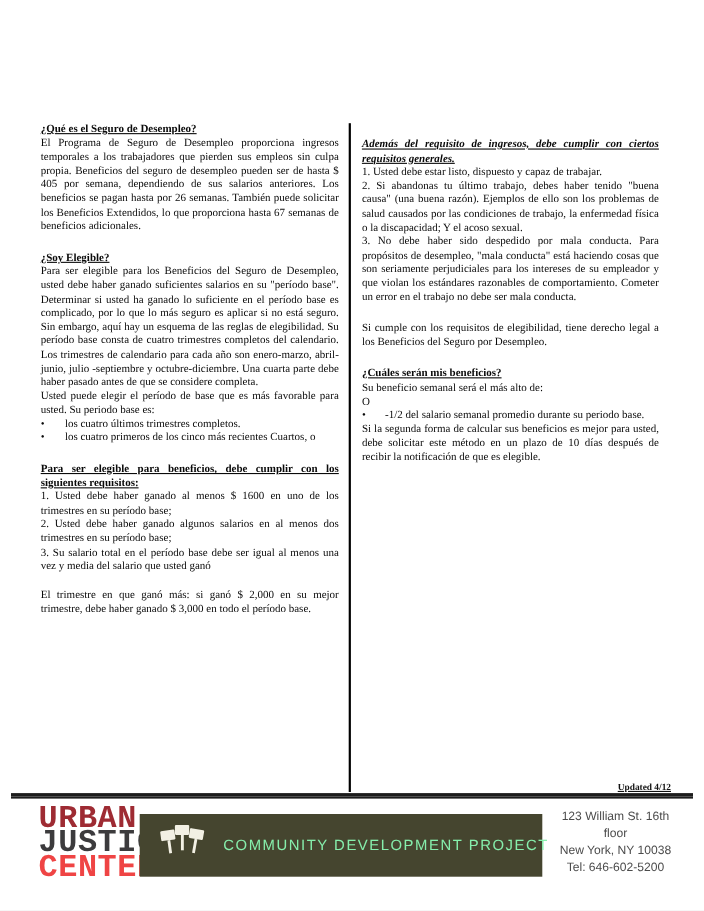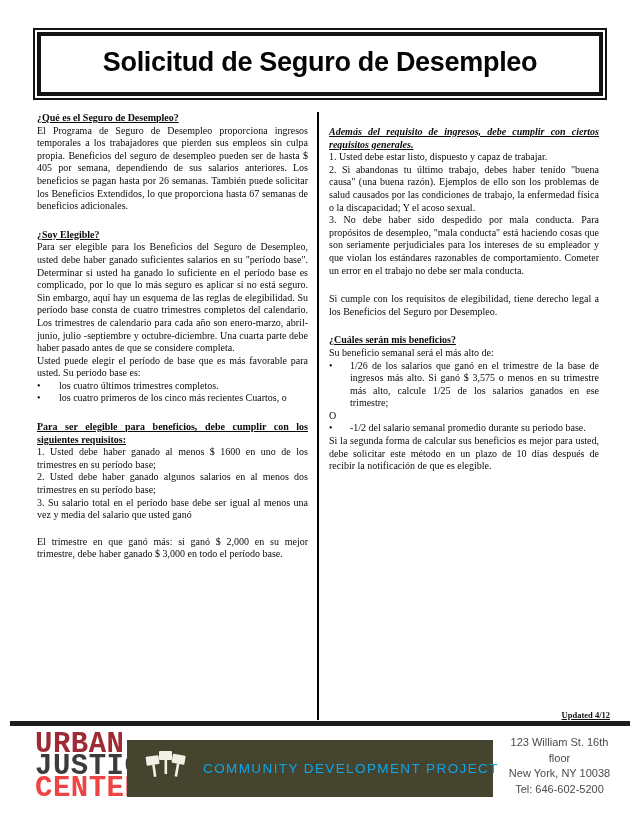--- a/index.html
+++ b/index.html
@@ -71,25 +71,20 @@
     text-align:center;
     font-family:"Liberation Sans", sans-serif;
     font-size:11px; line-height:15.5px; color:#4b4b4b;
   }
 </style>
 </head>
 <body>
 
 <div class="page">
 
-  <div class="title-box">
-    <div class="title-box-inner">
-      <span class="title-text">Solicitud de Seguro de Desempleo</span>
-    </div>
-  </div>
 
   <div class="columns">
 
     <div class="col col-left">
       <div class="h">¿Qué es el Seguro de Desempleo?</div>
       <div>El Programa de Seguro de Desempleo proporciona ingresos temporales a los trabajadores que pierden sus empleos sin culpa propia. Beneficios del seguro de desempleo pueden ser de hasta $ 405 por semana, dependiendo de sus salarios anteriores. Los beneficios se pagan hasta por 26 semanas. También puede solicitar los Beneficios Extendidos, lo que proporciona hasta 67 semanas de beneficios adicionales.</div>
       <div class="gap"></div>
       <div class="h">¿Soy Elegible?</div>
       <div>Para ser elegible para los Beneficios del Seguro de Desempleo, usted debe haber ganado suficientes salarios en su "período base". Determinar si usted ha ganado lo suficiente en el período base es complicado, por lo que lo más seguro es aplicar si no está seguro. Sin embargo, aquí hay un esquema de las reglas de elegibilidad. Su período base consta de cuatro trimestres completos del calendario. Los trimestres de calendario para cada año son enero-marzo, abril-junio, julio -septiembre y octubre-diciembre. Una cuarta parte debe haber pasado antes de que se considere completa.</div>
       <div>Usted puede elegir el período de base que es más favorable para usted. Su periodo base es:</div>
@@ -109,21 +104,20 @@
     <div class="col col-right">
       <div class="h first-right">Además del requisito de ingresos, debe cumplir con ciertos requisitos generales.</div>
       <div>1. Usted debe estar listo, dispuesto y capaz de trabajar.</div>
       <div>2. Si abandonas tu último trabajo, debes haber tenido "buena causa" (una buena razón). Ejemplos de ello son los problemas de salud causados por las condiciones de trabajo, la enfermedad física o la discapacidad; Y el acoso sexual.</div>
       <div>3. No debe haber sido despedido por mala conducta. Para propósitos de desempleo, "mala conducta" está haciendo cosas que son seriamente perjudiciales para los intereses de su empleador y que violan los estándares razonables de comportamiento. Cometer un error en el trabajo no debe ser mala conducta.</div>
       <div class="gap"></div>
       <div>Si cumple con los requisitos de elegibilidad, tiene derecho legal a los Beneficios del Seguro por Desempleo.</div>
       <div class="gap"></div>
       <div class="h">¿Cuáles serán mis beneficios?</div>
       <div>Su beneficio semanal será el más alto de:</div>
-      <div class="bullet-hang">1/26 de los salarios que ganó en el trimestre de la base de ingresos más alto. Si ganó $ 3,575 o menos en su trimestre más alto, calcule 1/25 de los salarios ganados en ese trimestre;</div>
       <div>O</div>
       <div class="bullet-hang">-1/2 del salario semanal promedio durante su periodo base.</div>
       <div>Si la segunda forma de calcular sus beneficios es mejor para usted, debe solicitar este método en un plazo de 10 días después de recibir la notificación de que es elegible.</div>
     </div>
 
   </div>
 
   <div class="updated">Updated 4/12</div>
   <div class="bottom-rule"></div>
 
@@ -146,21 +140,21 @@
               <rect x="15" y="3" width="13" height="9" rx="1"></rect>
               <rect x="20.5" y="12" width="2.6" height="14"></rect>
             </g>
             <g transform="rotate(10 36 12)">
               <rect x="28" y="7" width="13" height="9" rx="1"></rect>
               <rect x="33.5" y="16" width="2.6" height="13"></rect>
             </g>
           </g>
         </svg>
       </span>
-      <span class="banner-text" id="banner-text" style="color: #0ea5e9;">COMMUNITY DEVELOPMENT PROJECT</span>
+      <span class="banner-text" id="banner-text" style="color: #86efac;">COMMUNITY DEVELOPMENT PROJECT</span>
     </div>
 
     <div class="address">
       <div>123 William St. 16th</div>
       <div>floor</div>
       <div>New York, NY 10038</div>
       <div>Tel: 646-602-5200</div>
     </div>
   </div>
 

